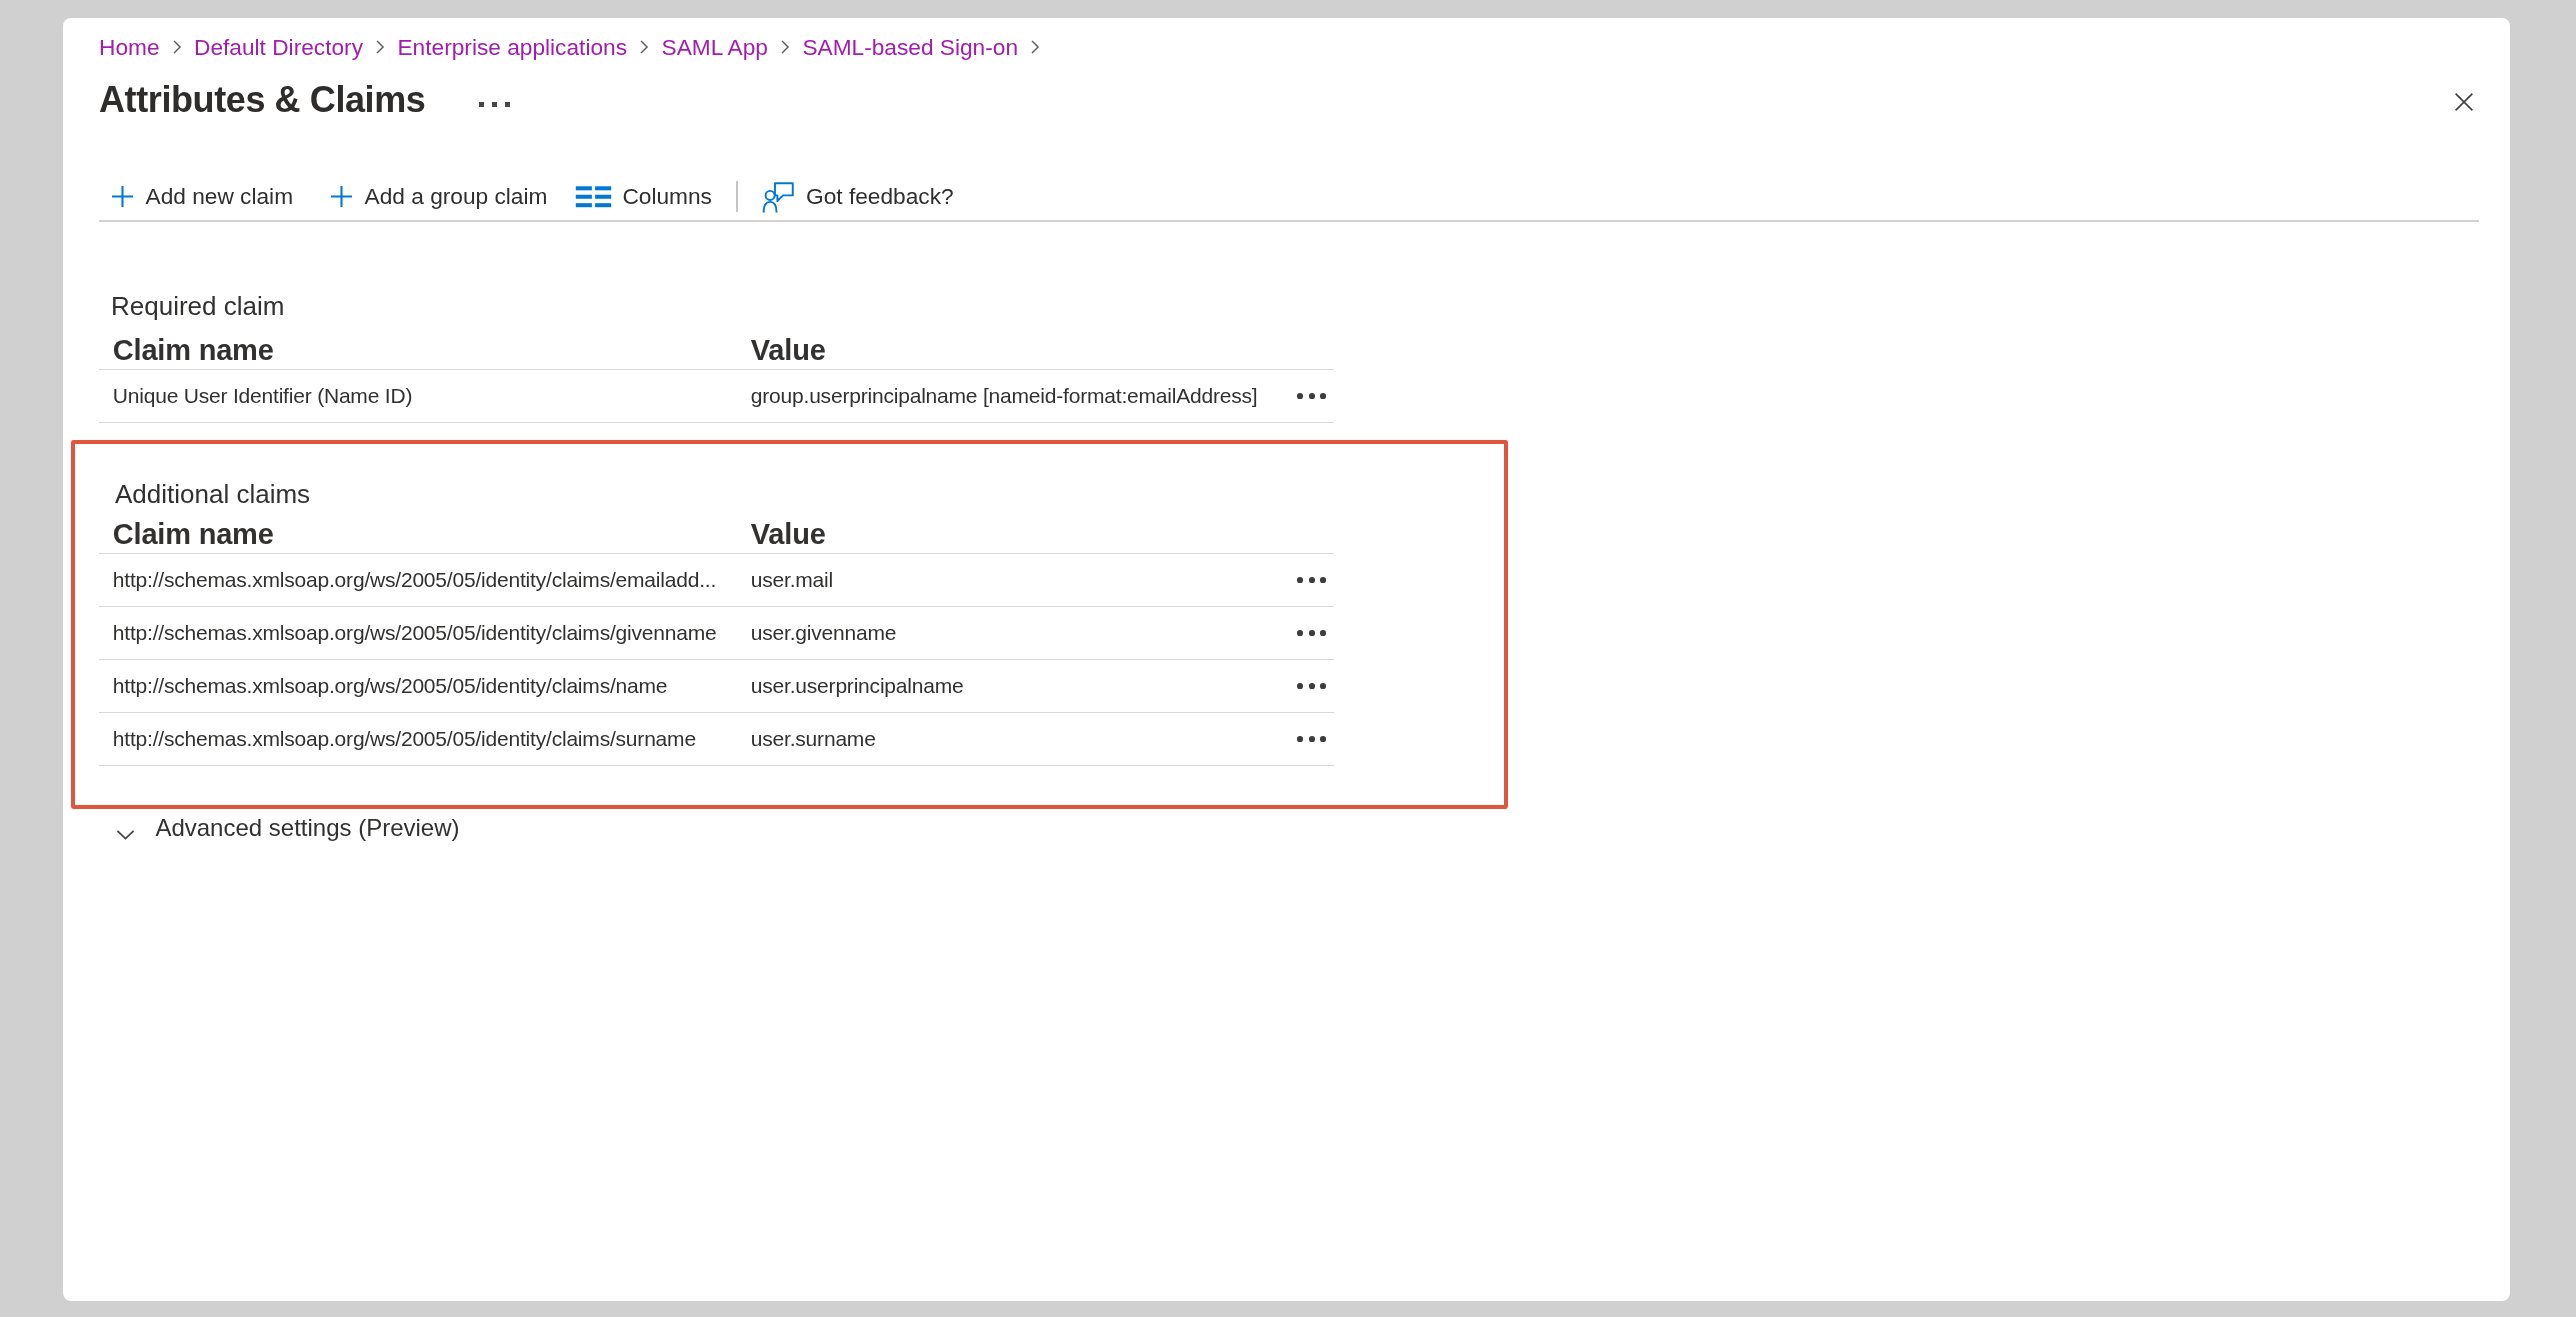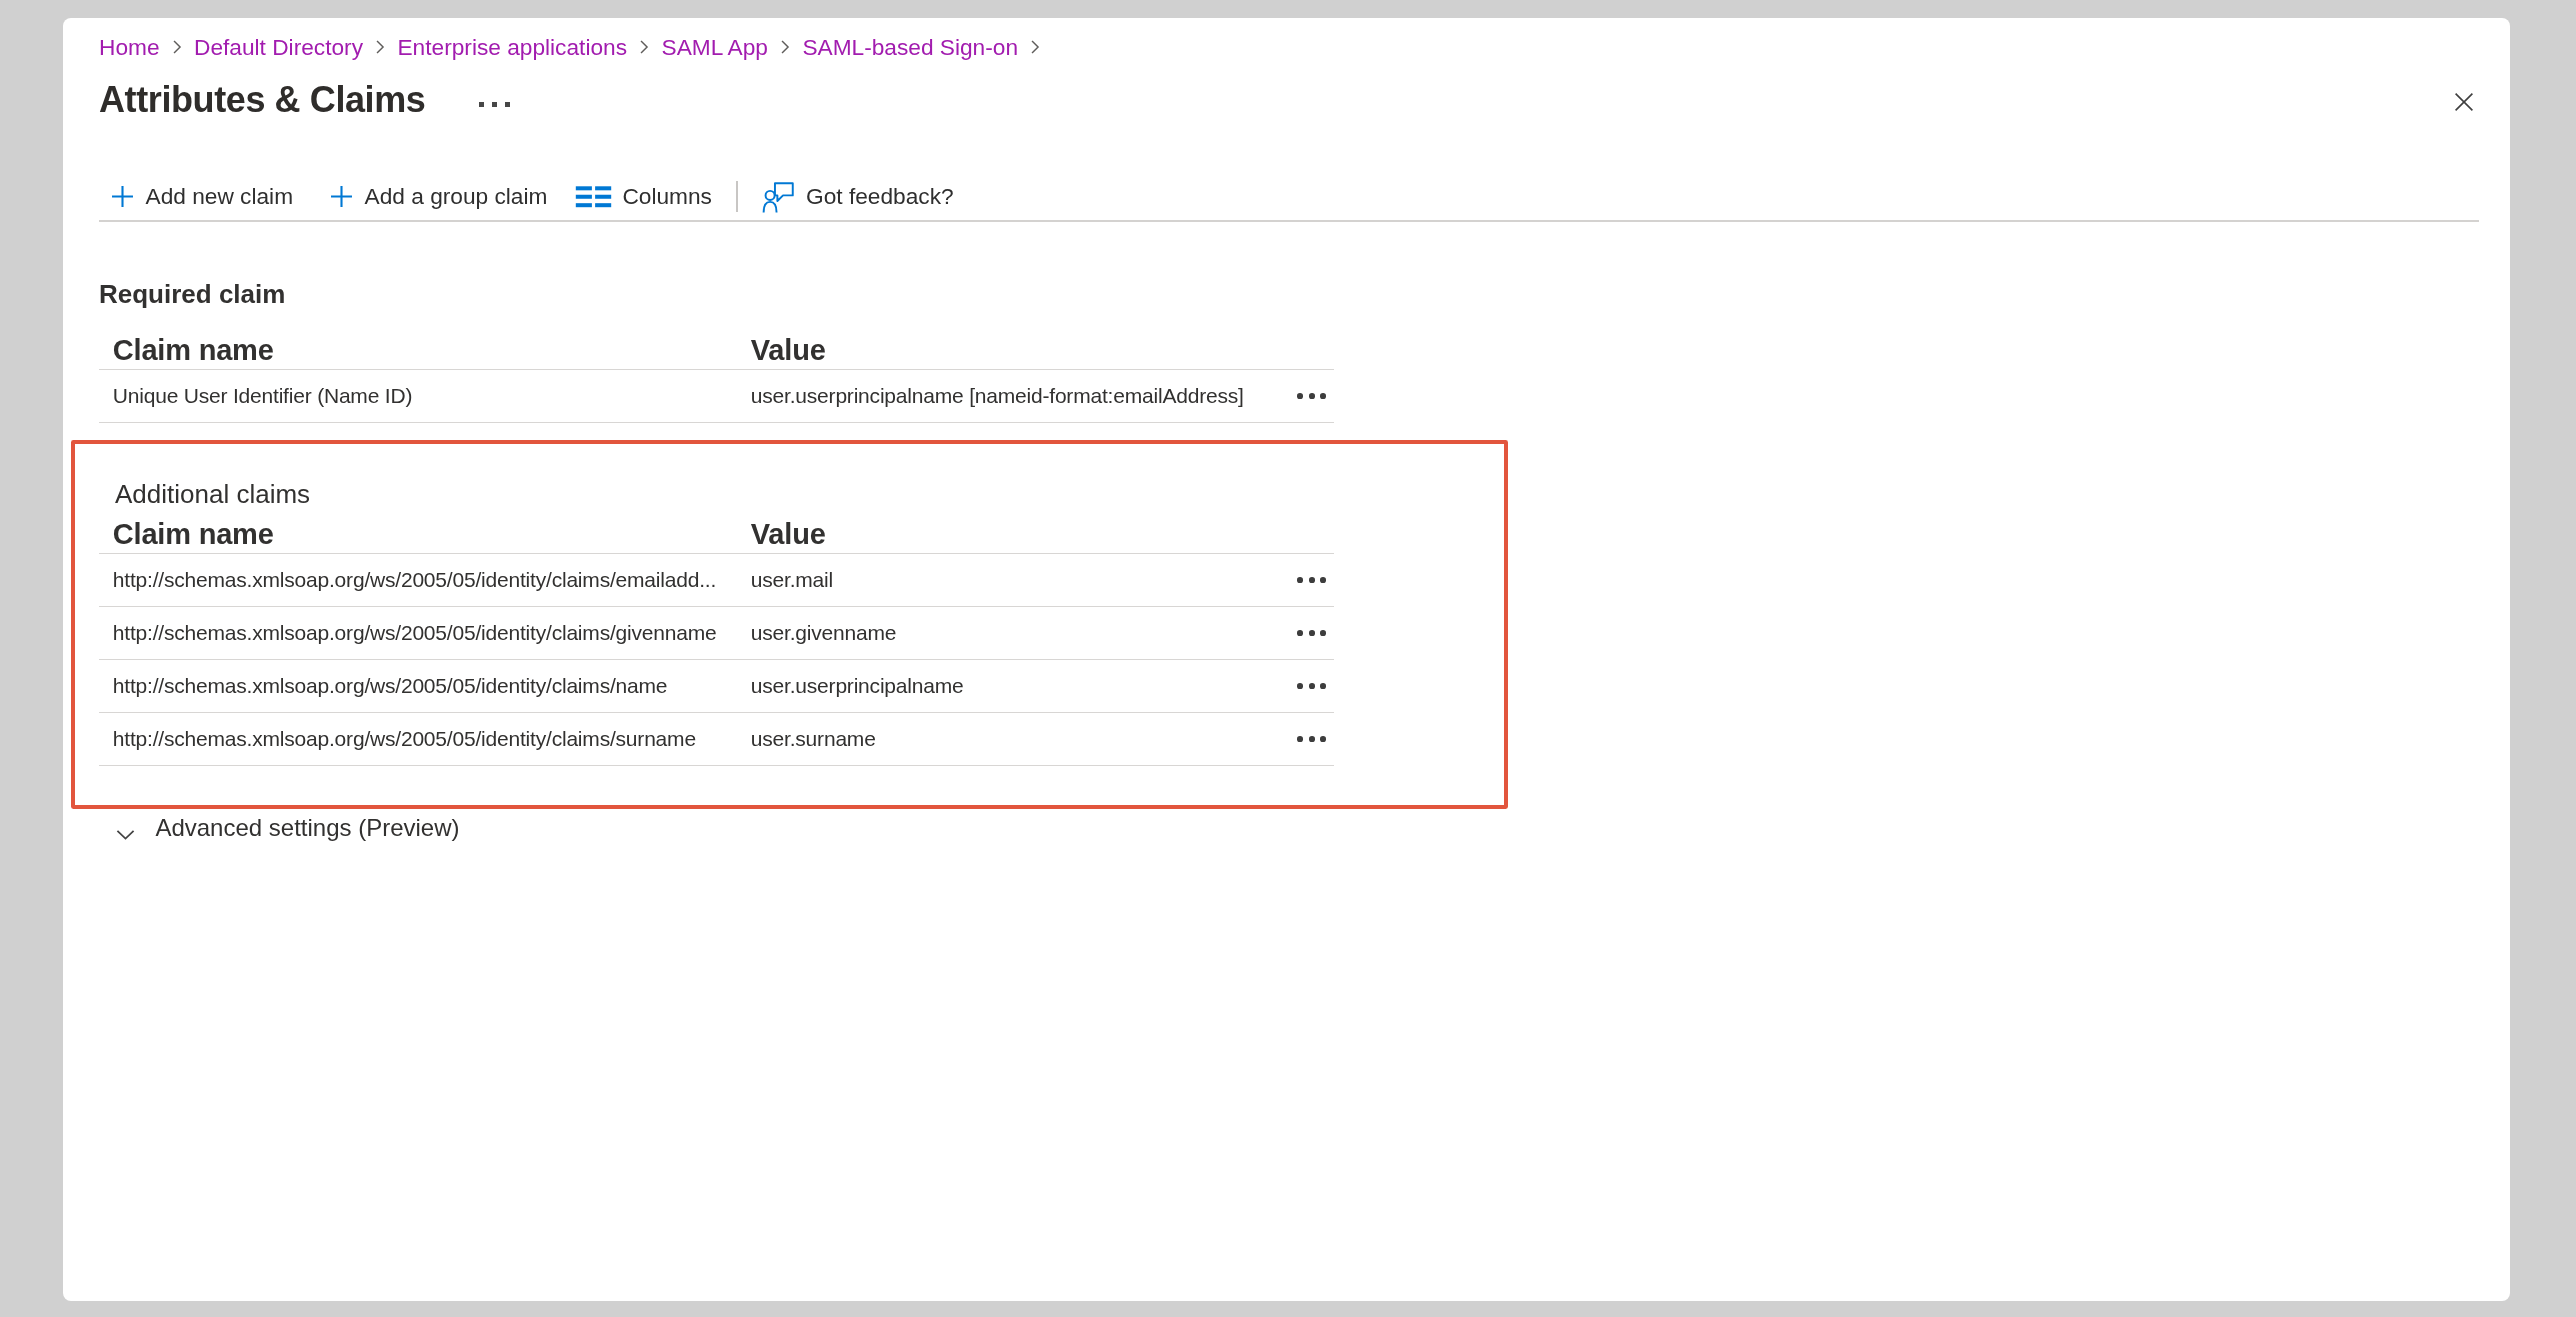--- a/index.html
+++ b/index.html
@@ -136,30 +136,30 @@
           <path d="M16 4 H38 V19 H26 L19 26 V19 H16 Z" stroke="#0078d4" stroke-width="2.4" stroke-linejoin="round"></path>
           <circle cx="10" cy="19" r="5.6" stroke="#0078d4" stroke-width="2.4"></circle>
           <path d="M2 40 C2 30.5 6 27 10 27 C14 27 18 30.5 18 40" stroke="#0078d4" stroke-width="2.4"></path>
         </svg>
       </span>
       <span>Got feedback?</span>
     </div>
   </div>
   <div class="toolbar-rule"></div>
 
-  <h2 class="section-title" style="top:261px;margin:0;font-weight:700;">Required claim</h2>
+  <h2 class="section-title" style="top:261px;margin:12px;font-weight:400;">Required claim</h2>
   <div class="tbl" style="top:314px;">
     <div class="hdr">
       <div class="cell-claim">Claim name</div>
       <div class="cell-value">Value</div>
       <div class="cell-menu"></div>
     </div>
     <div class="row">
       <div class="cell-claim">Unique User Identifier (Name ID)</div>
-      <div class="cell-value">user.userprincipalname [nameid-format:emailAddress]</div>
+      <div class="cell-value">group.userprincipalname [nameid-format:emailAddress]</div>
       <div class="cell-menu">
           <button class="row-dots">
             <i></i>
             <i></i>
             <i></i>
           </button>
         </div>
     </div>
   </div>
 

